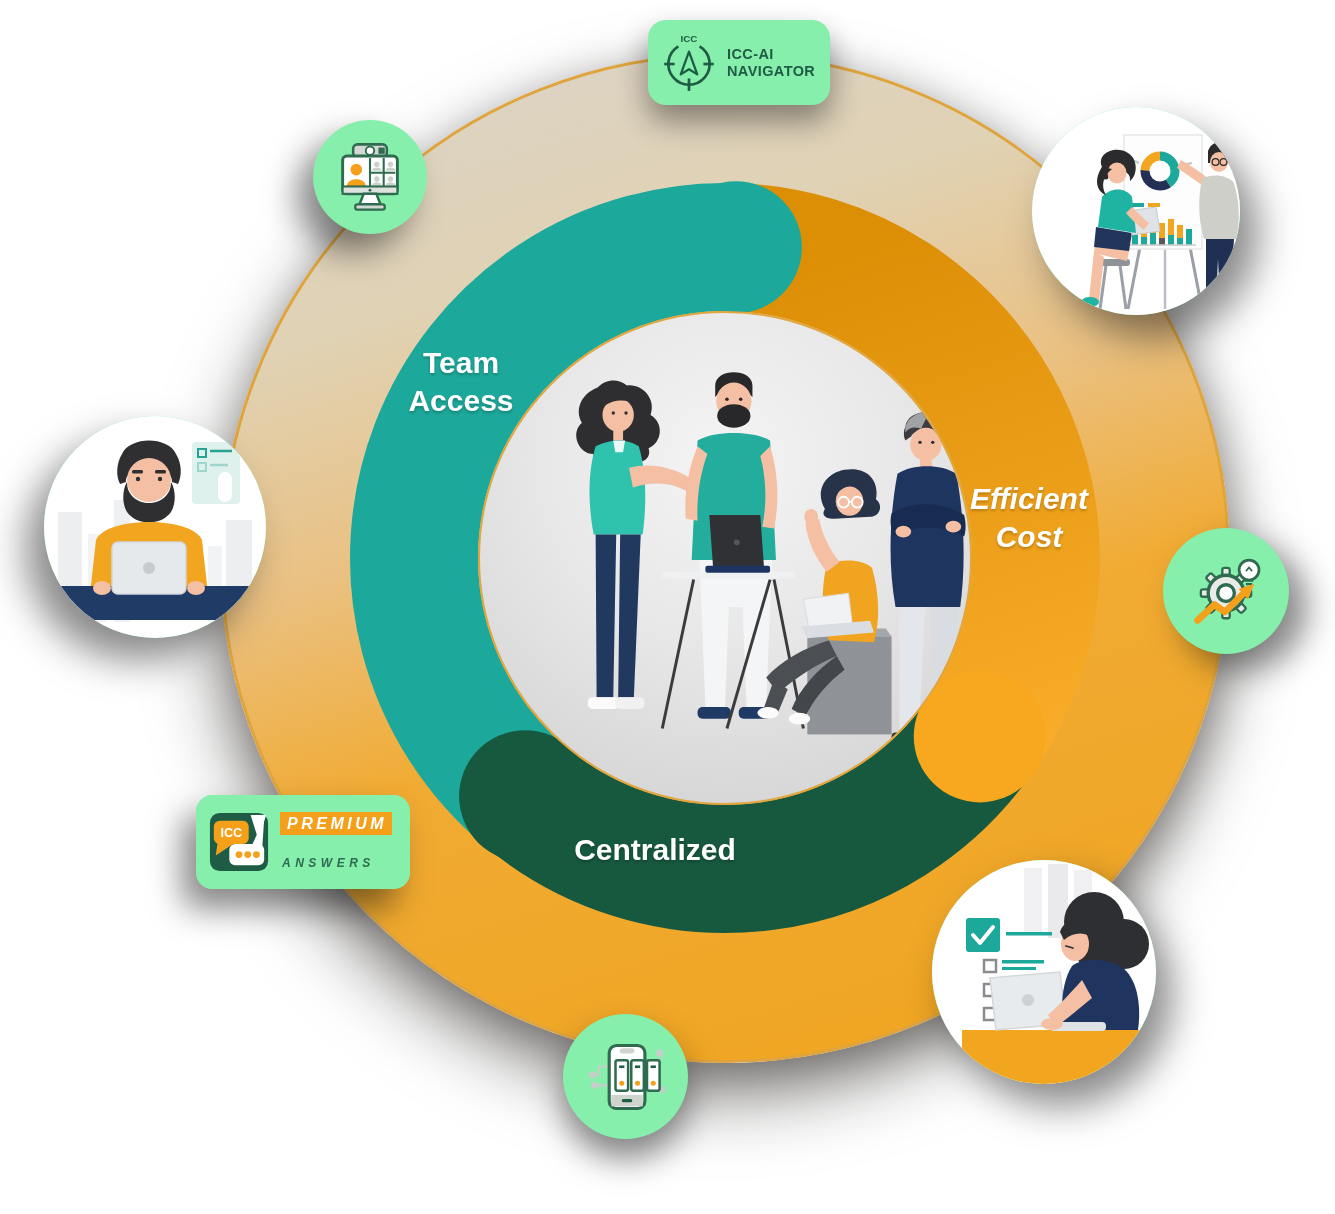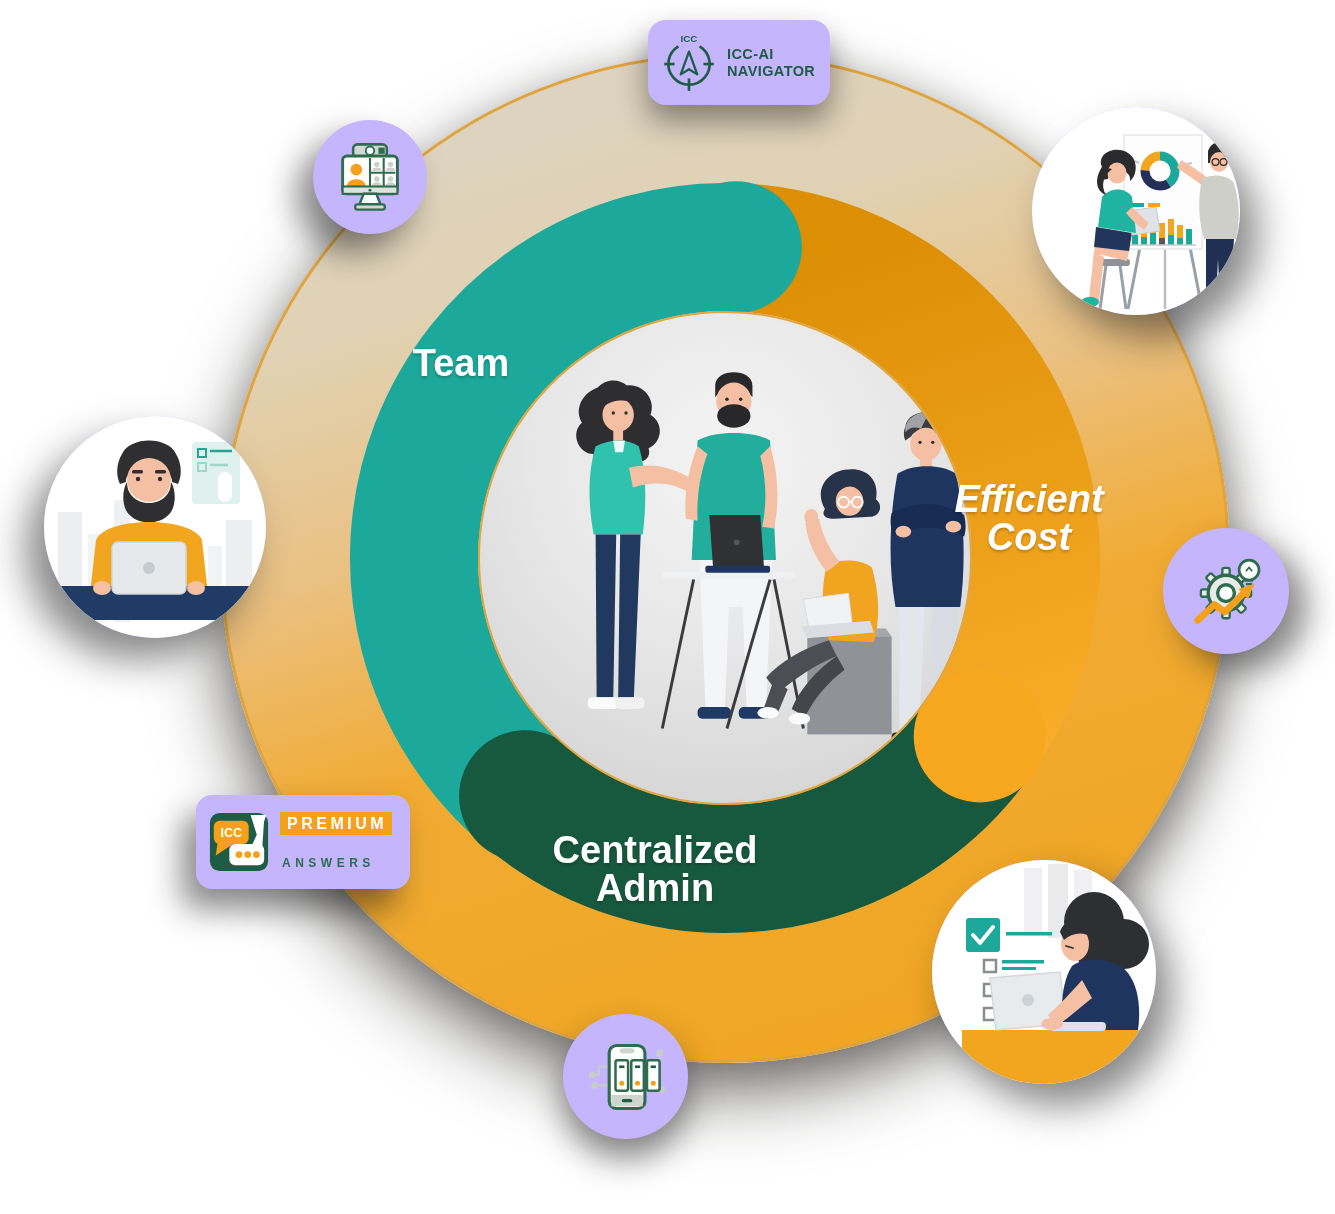--- a/index.html
+++ b/index.html
@@ -17,48 +17,48 @@
   
   .ring-svg{position:absolute;left:345px;top:178px;width:760px;height:760px;z-index:2;}
 
   
   .center-circle{position:absolute;left:478px;top:311px;width:494px;height:494px;border-radius:50%;
     box-sizing:border-box;border:2px solid #e1a63f;overflow:hidden;z-index:3;
     background:radial-gradient(circle at 50% 30%,#f4f4f4 0%,#e7e7e7 45%,#cfcfcf 100%);}
   .center-circle svg{position:absolute;inset:0;width:100%;height:100%;}
 
   
-  .ring-label{position:absolute;z-index:4;color:#fff;font-weight:700;font-size:38px;line-height:38px;
+  .ring-label{position:absolute;z-index:4;color:#fff;font-weight:700;font-size:30px;line-height:38px;
     text-align:center;text-shadow:0 2px 3px rgba(0,0,0,.22);}
   .lbl-team{left:346px;top:344px;width:230px;}
   .lbl-cost{left:914px;top:480px;width:230px;font-style:italic;}
   .lbl-admin{left:525px;top:831px;width:260px;}
 
   
-  .sat{position:absolute;background:#c4b5fd;z-index:5;}
+  .sat{position:absolute;background:#86efac;z-index:5;}
   .sat-circle{border-radius:50%;overflow:hidden;}
   .sat svg{display:block;}
 
   .nav-badge{left:648px;top:20px;width:182px;height:85px;border-radius:18px;
     display:flex;align-items:center;gap:9px;padding:0 12px;box-sizing:border-box;
     box-shadow:0 16px 30px rgba(20,20,20,.45);}
   .nav-badge .txt{color:#1e5c45;font-weight:700;font-size:14.5px;line-height:17px;letter-spacing:.4px;}
 
   .tl-icon{left:313px;top:120px;width:114px;height:114px;display:flex;align-items:center;justify-content:center;
     box-shadow:-16px 18px 32px rgba(20,20,20,.5);}
   .tr-illu{left:1032px;top:107px;width:208px;height:208px;
     box-shadow:18px 22px 38px rgba(20,20,20,.5);}
   .left-illu{left:44px;top:416px;width:222px;height:222px;
     box-shadow:-18px 22px 38px rgba(20,20,20,.5);}
   .right-icon{left:1163px;top:528px;width:126px;height:126px;display:flex;align-items:center;justify-content:center;
     box-shadow:18px 16px 32px rgba(20,20,20,.5);}
   .prem-badge{left:196px;top:795px;width:214px;height:94px;border-radius:16px;
     display:flex;align-items:center;gap:10px;padding:0 12px;box-sizing:border-box;
     box-shadow:-14px 20px 32px rgba(20,20,20,.5);}
-  .prem-badge .col{display:flex;flex-direction:column;gap:19px;}
+  .prem-badge .col{display:flex;flex-direction:column;gap:19px;font-style:italic;}
   .prem-line1{background:#f5a01b;color:#fff;font-weight:700;font-size:16px;letter-spacing:3.5px;
     padding:3px 5px 2px 7px;line-height:18px;}
   .prem-line2{color:#2e6b52;font-weight:700;font-size:12px;letter-spacing:4.5px;padding-left:2px;line-height:18px;}
   .bc-icon{left:563px;top:1014px;width:125px;height:125px;display:flex;align-items:center;justify-content:center;
     box-shadow:0 20px 32px rgba(20,20,20,.5);}
   .br-illu{left:932px;top:860px;width:224px;height:224px;
     box-shadow:16px 22px 38px rgba(20,20,20,.5);}
 </style>
 </head>
 <body>
@@ -161,28 +161,28 @@
         <path d="M428 300 L454 300 L448 428 L428 428 Z" fill="#e3e6ea"></path>
         <path d="M460 300 L488 300 L482 428 L462 428 Z" fill="#d9dce0"></path>
         <rect x="420" y="428" width="34" height="12" rx="4" fill="#303236"></rect>
         <rect x="458" y="428" width="32" height="12" rx="4" fill="#303236"></rect>
       </g>
     </svg>
   </div>
 
   <div class="ring-label lbl-team">
     <div>Team</div>
+    <div>Access</div>
   </div>
   <div class="ring-label lbl-cost">
     <div>Efficient</div>
     <div>Cost</div>
   </div>
   <div class="ring-label lbl-admin">
     <div>Centralized</div>
-    <div>Admin</div>
   </div>
 
   <div class="sat nav-badge">
     <svg width="58" height="64" viewBox="0 0 56 62">
       <path d="M38.3 14.9 A20 20 0 1 1 17.7 14.9" fill="none" stroke="#1e5c45" stroke-width="2.6"></path>
       <line x1="4" y1="32" x2="14" y2="32" stroke="#1e5c45" stroke-width="2.6"></line>
       <line x1="42" y1="32" x2="52" y2="32" stroke="#1e5c45" stroke-width="2.6"></line>
       <line x1="28" y1="46" x2="28" y2="58" stroke="#1e5c45" stroke-width="2.6"></line>
       <text x="28" y="11" text-anchor="middle" font-size="9.5" font-weight="bold" fill="#1e5c45" font-family="Liberation Sans, sans-serif">ICC</text>
       <path d="M28 20 L36 42 L28 37 L20 42 Z" fill="none" stroke="#1e5c45" stroke-width="2.2" stroke-linejoin="round"></path>

